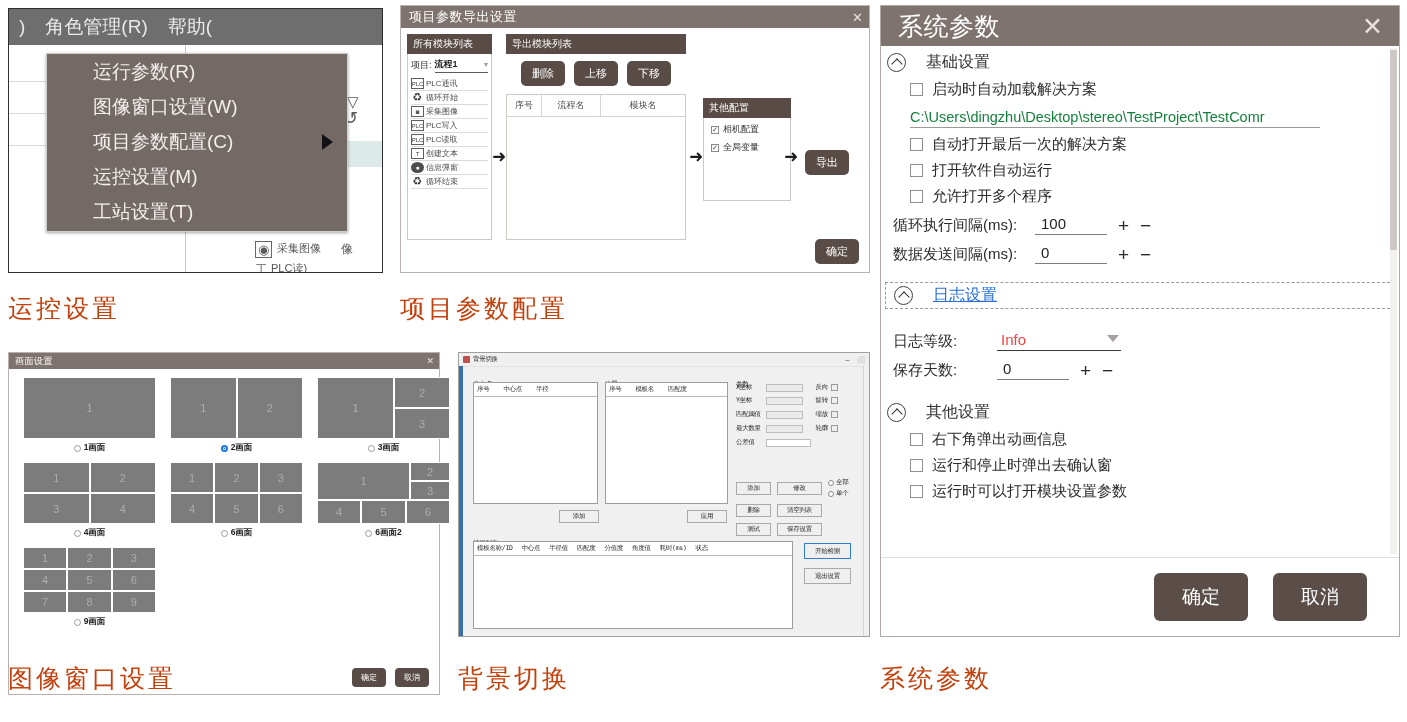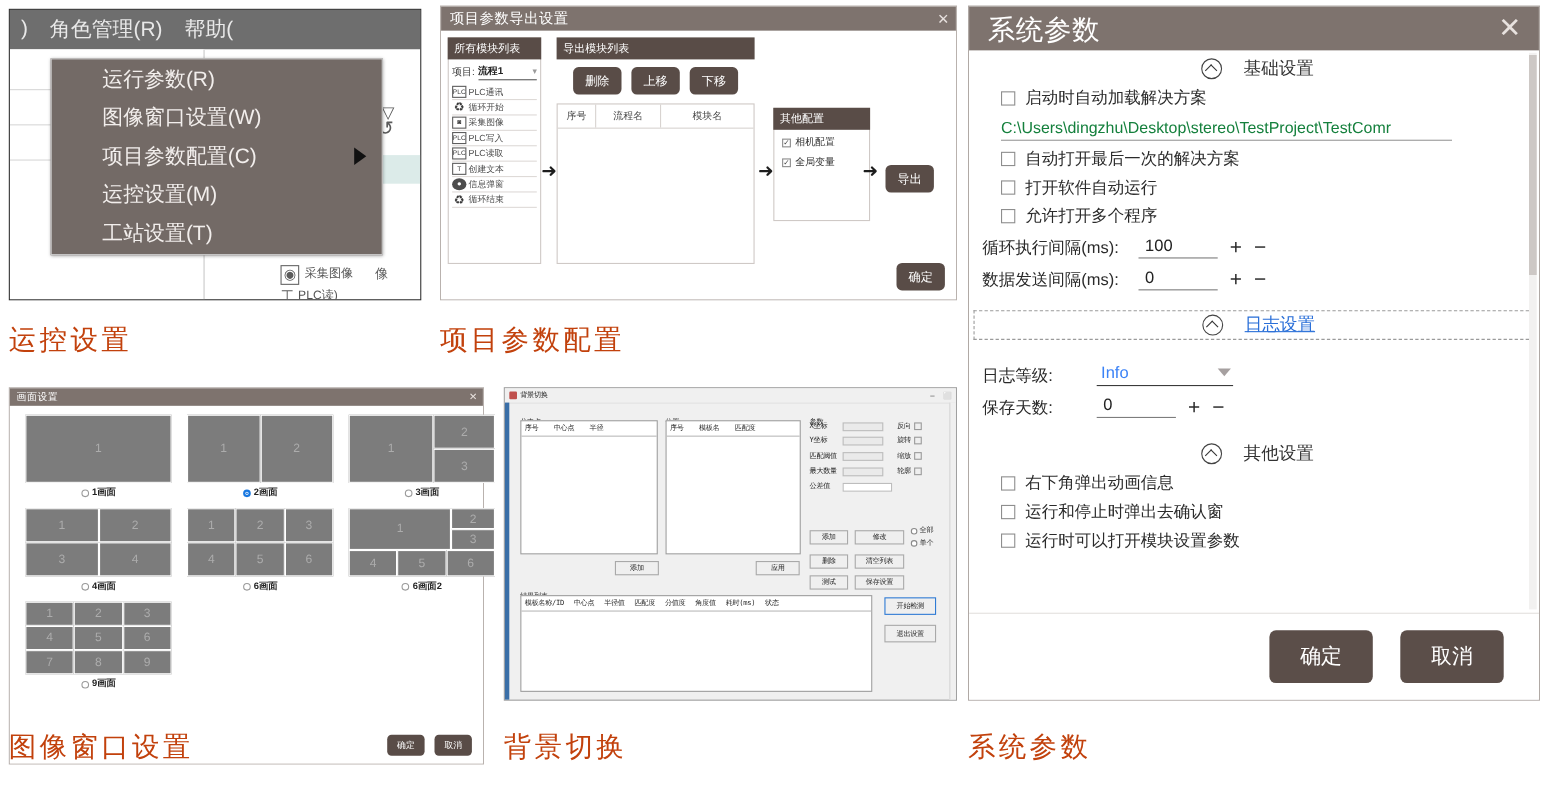--- a/index.html
+++ b/index.html
@@ -126,41 +126,41 @@
   #p4 .sb{position:absolute;right:0;top:13px;width:5px;bottom:0;background:#f0f0f0;border-left:1px solid #d5d5d5;}
 
   
   #p5{left:880px;top:5px;width:520px;height:632px;border:1px solid #b0a9a5;}
   #p5 .dlg-title{height:40px;padding:0 16px 0 17px;}
   #p5 .dlg-title .ttl{font-size:25px;}
   #p5 .close-x{font-size:25px;}
   #p5 .scroll{position:absolute;left:0;right:0;top:40px;bottom:78px;background:#fff;overflow:hidden;}
   #p5 .track{position:absolute;right:2px;top:42px;bottom:82px;width:7px;background:#f2f1f0;}
   #p5 .thumb{position:absolute;right:2px;top:44px;width:7px;height:200px;background:#cdc8c5;}
-  .grp-head{display:flex;align-items:center;gap:20px;padding:6px 0 0 6px;justify-content:center;}
+  .grp-head{display:flex;align-items:center;gap:20px;padding:6px 0 0 6px;}
   .chev{width:19px;height:19px;border:1.4px solid #444;border-radius:50%;display:flex;
     align-items:center;justify-content:center;flex:0 0 19px;box-sizing:border-box;}
   .chev i{display:block;width:7px;height:7px;border-left:1.6px solid #333;border-top:1.6px solid #333;
     transform:rotate(45deg);margin-top:3px;}
   .grp-title{font-size:16px;color:#333;}
   .grp-title.link{color:#2a6fd8;text-decoration:underline;}
   .dashed{border:1px dashed #9a9a9a;margin:6px 4px 0 4px;padding:2px 0 2px 2px;}
   .ck-line{display:flex;align-items:center;gap:9px;padding:7px 0 0 29px;font-size:15px;color:#2b2b2b;}
   .ck-lg{width:13px;height:13px;border:1.3px solid #8e8e8e;background:#fff;flex:0 0 13px;box-sizing:border-box;}
   .pathline{margin:10px 0 0 29px;width:410px;border-bottom:1px solid #9a9a9a;
     color:#15803d;font-size:14.5px;padding-bottom:2px;white-space:nowrap;overflow:hidden;}
   .num-line{display:flex;align-items:center;padding:9px 0 0 12px;font-size:15px;color:#2b2b2b;}
   .num-line .nlbl{width:142px;flex:0 0 142px;}
   .num-line .nval{width:72px;flex:0 0 72px;border-bottom:1px solid #7d7d7d;font-size:15px;color:#222;
     padding:0 0 2px 6px;box-sizing:border-box;}
   .num-line .plus,.num-line .minus{font-size:19px;color:#2b2b2b;margin-left:11px;line-height:1;}
   .sel-line{display:flex;align-items:flex-end;padding:8px 0 0 12px;font-size:15px;color:#2b2b2b;}
   .sel-line .slbl{width:104px;flex:0 0 104px;}
   .sel-line .sbox{width:118px;border-bottom:1.4px solid #3a3a3a;display:flex;align-items:center;
-    justify-content:space-between;padding:0 2px 2px 4px;font-size:15px;color:#3b82f6;}
+    justify-content:space-between;padding:0 2px 2px 4px;font-size:15px;color:#ef4444;}
   .sel-line .tri{width:0;height:0;border-left:6px solid transparent;border-right:6px solid transparent;
     border-top:7px solid #a6a0a0;margin-bottom:3px;}
   #p5 .footer{position:absolute;left:0;right:0;bottom:0;height:78px;background:#fff;
     border-top:1px solid #e3e0de;display:flex;align-items:center;justify-content:flex-end;gap:25px;padding-right:32px;}
   .btn-lg{background:#5b4e49;color:#fff;border:none;border-radius:6px;font-size:19px;
     padding:11px 28px;font-family:inherit;cursor:default;}
 </style>
 </head>
 <body>
 

